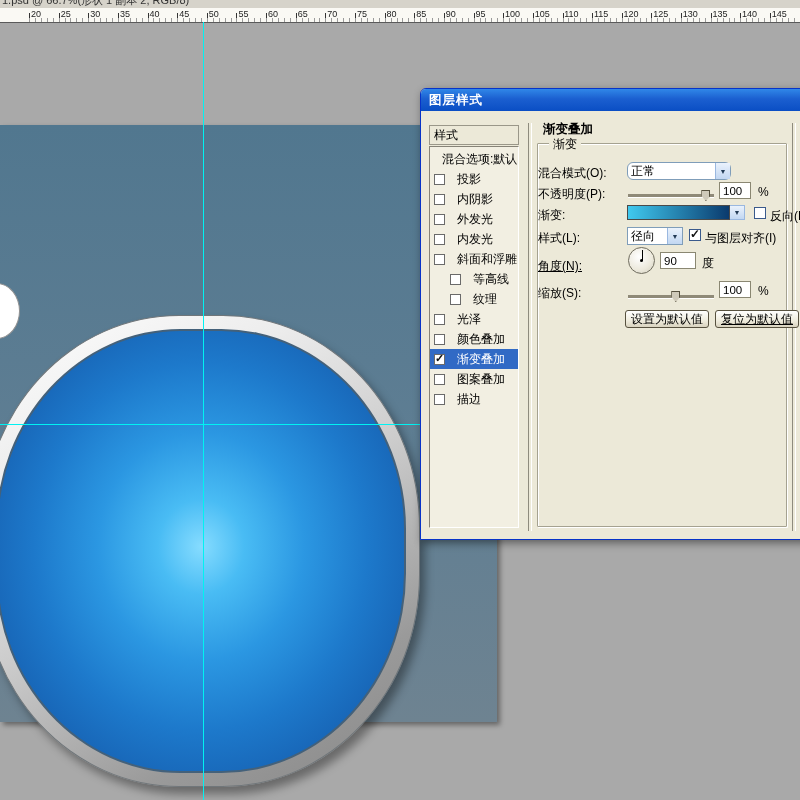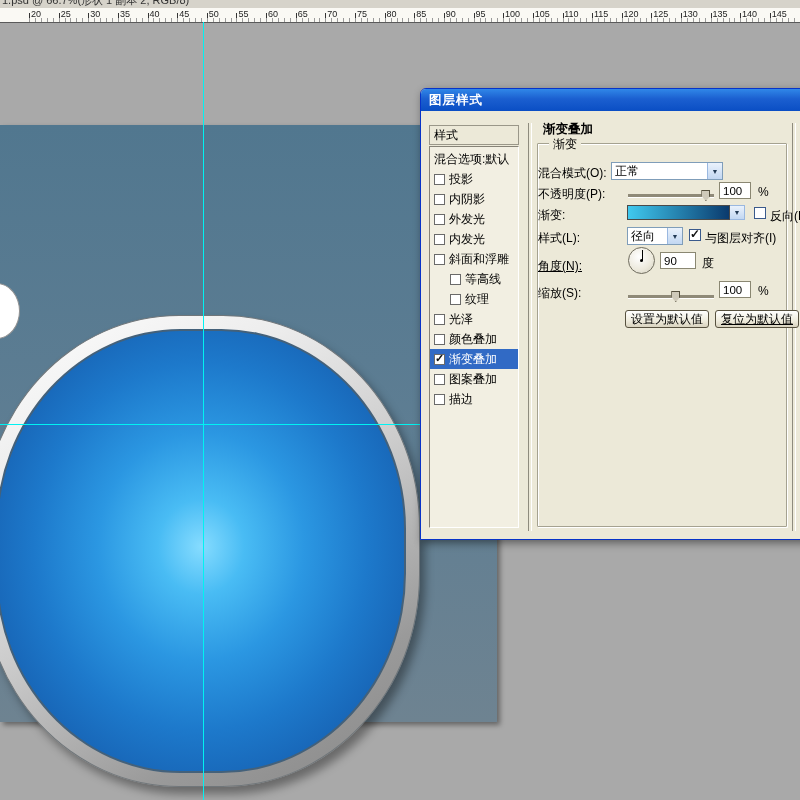--- a/index.html
+++ b/index.html
@@ -88,21 +88,21 @@
   .style-item{display:flex;align-items:center;height:20px;padding-left:4px;gap:4px;cursor:default;}
   .style-item.indent{padding-left:20px;}
   .style-item.selected{background:var(--selection,#316ac5);color:#fff;}
   .style-item .cb{
     flex:0 0 auto;width:11px;height:11px;box-sizing:border-box;
     background:#fff;border:1px solid #6a6a6a;position:relative;
   }
   .style-item.checked .cb::after{
     content:"✓";position:absolute;left:0;top:-3px;font-size:11px;font-weight:bold;color:#111;
   }
-  .si-label{white-space:nowrap;overflow:hidden;}
+  .si-label{white-space:nowrap;overflow:hidden;margin-left:8px;}
 
   
   .divider-v{position:absolute;top:12px;width:2px;height:408px;border-left:1px solid #8e8b7d;border-right:1px solid #fff;}
   .dv1{left:107px;}
   .dv2{left:371px;}
 
   
   .panel-header{position:absolute;left:122px;top:10px;font-size:12.5px;font-weight:bold;}
   .groupbox{
     position:absolute;left:116px;top:32px;width:250px;height:384px;box-sizing:border-box;
@@ -123,21 +123,21 @@
     border:1px solid #7f9db9;display:flex;align-items:center;cursor:default;
   }
   .combo .val{flex:1;padding-left:3px;white-space:nowrap;overflow:hidden;}
   .arrow-btn{
     width:15px;height:100%;box-sizing:border-box;
     background:linear-gradient(180deg,#eaf2fc,#c2d7f2);
     border-left:1px solid #9ab8e0;
     display:flex;align-items:center;justify-content:center;
     font-size:7px;color:#223a55;
   }
-  .combo-blend{left:190px;top:51px;width:112px;}
+  .combo-blend{left:206px;top:51px;width:104px;border-radius:6px;}
   .combo-style{left:206px;top:116px;width:56px;}
 
   .slider{position:absolute;height:12px;}
   .slider .track{position:absolute;left:0;right:0;top:5px;height:3px;background:#8f8a78;border-bottom:1px solid #fff;}
   .slider .thumb{
     position:absolute;top:1px;width:9px;height:11px;background:#cfcaba;
     clip-path:polygon(0 0,100% 0,100% 55%,50% 100%,0 55%);
     box-shadow:inset 0 0 0 1px #55503e;
   }
   .slider-opacity{left:207px;top:78px;width:86px;}

